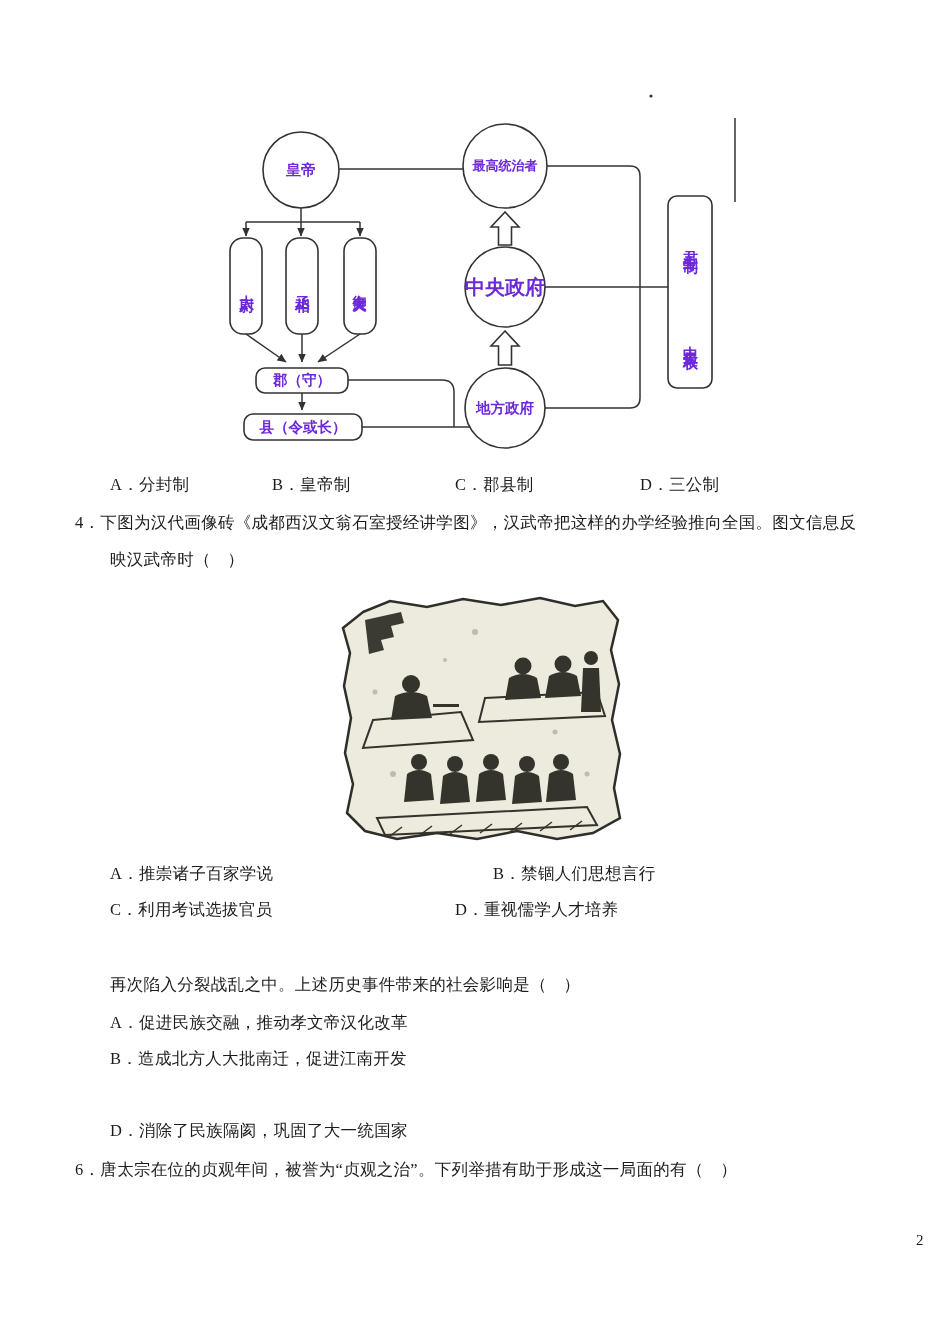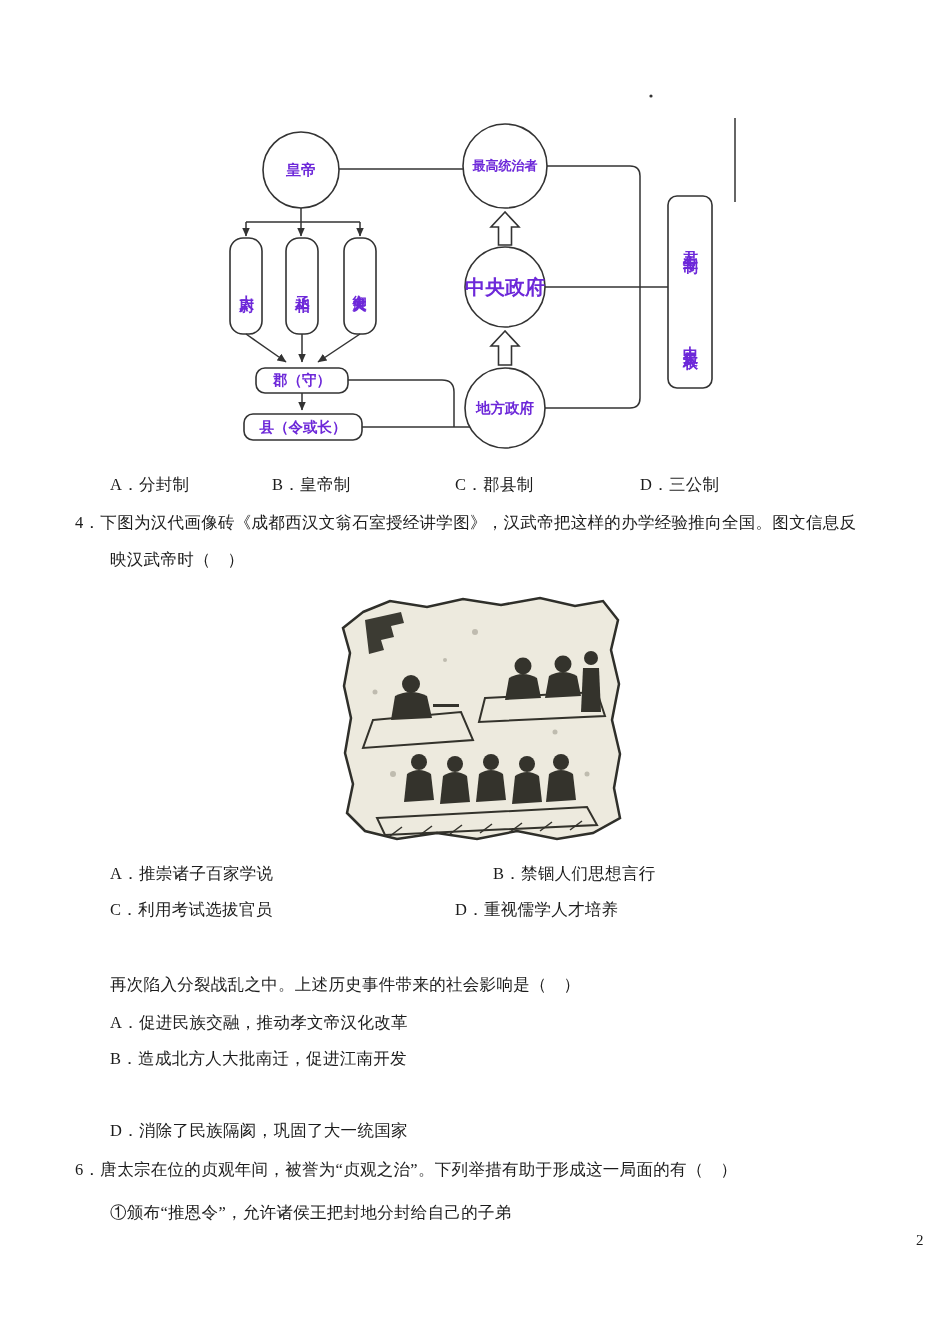--- a/index.html
+++ b/index.html
@@ -162,16 +162,15 @@
   <div class="tl" style="left:455px;top:862px;margin-left:38px;">B．禁锢人们思想言行</div>
   <div class="tl" style="left:110px;top:898px;">C．利用考试选拔官员</div>
   <div class="tl" style="left:455px;top:898px;">D．重视儒学人才培养</div>
 
   <div class="tl" style="left:110px;top:973px;">再次陷入分裂战乱之中。上述历史事件带来的社会影响是（　）</div>
   <div class="tl" style="left:110px;top:1011px;">A．促进民族交融，推动孝文帝汉化改革</div>
   <div class="tl" style="left:110px;top:1047px;">B．造成北方人大批南迁，促进江南开发</div>
   <div class="tl" style="left:110px;top:1119px;">D．消除了民族隔阂，巩固了大一统国家</div>
 
   <div class="tl" style="left:75px;top:1158px;">6．唐太宗在位的贞观年间，被誉为“贞观之治”。下列举措有助于形成这一局面的有（　）</div>
-  <div class="tl" style="left:110px;top:1201px;">①颁布“推恩令”，允许诸侯王把封地分封给自己的子弟</div>
 
   <div class="pagenum">2</div>
 </div>
 
 </body></html>

